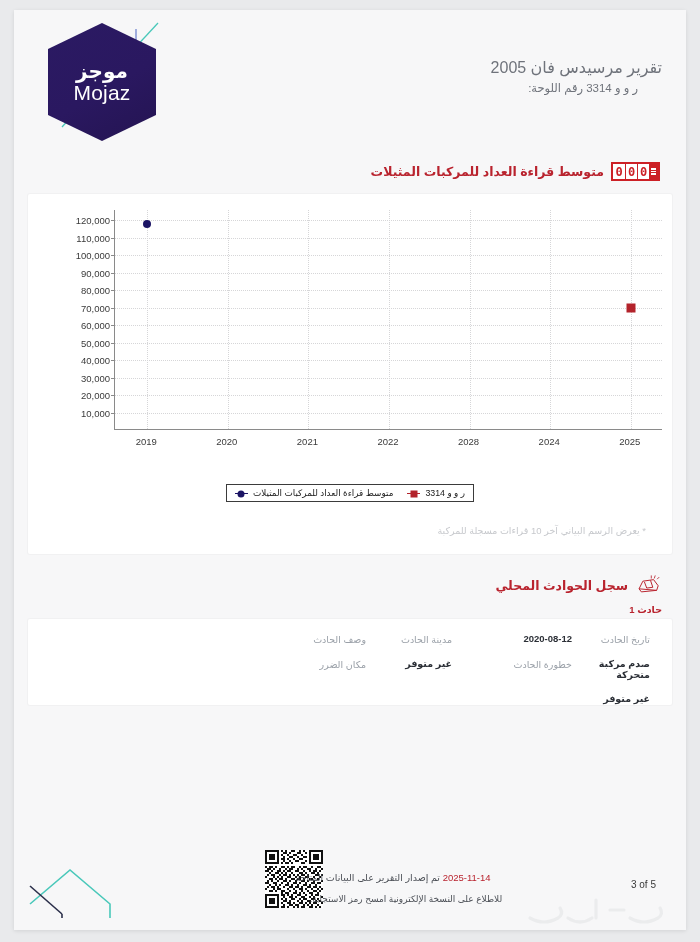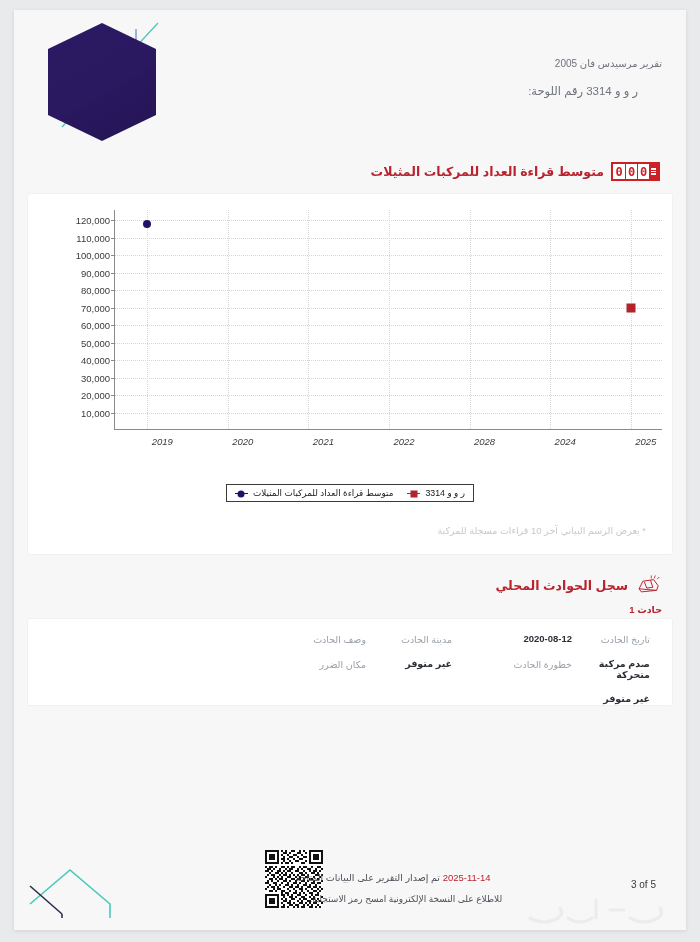--- a/index.html
+++ b/index.html
@@ -33,21 +33,21 @@
     position: absolute; left: 0; top: 46px; width: 108px;
     text-align: center; color: #fff; line-height: 1.05;
   }
   .logo-ar { font-size: 20px; font-weight: 700; letter-spacing: .5px; }
   .logo-en { font-size: 21px; font-weight: 400; letter-spacing: .2px; }
 
   .head-meta {
     position: absolute; right: 24px; top: 48px;
     text-align: right; color: #7b7f87;
   }
-  .head-meta .line1 { font-size: 10px; color: #6f737b; margin-bottom: 15px; }
+  .head-meta .line1 { font-size: 16px; color: #6f737b; margin-bottom: 4px; }
   .head-meta .line2 { font-size: 11.5px; color: #6f737b; margin-left: 22px; }
   .head-meta .plate-val { color: #6f737b; margin-right: 24px; display: inline-block;}
 
   
   .sec-title-row {
     display: flex; align-items: center; justify-content: flex-start;
     gap: 10px; margin: 6px 24px 0 0; padding-right: 2px;
   }
   .sec-title {
     font-size: 12.5px; font-weight: 700; color: #b9232e; letter-spacing: 0;
@@ -100,21 +100,21 @@
     border-top: 1px dotted #d6d6d8;
   }
   .gl-v {
     top: 0; height: 100%; width: 0;
     border-left: 1px dotted #d6d6d8;
   }
   .tick-h {
     position: absolute; left: -4px; width: 4px; height: 0;
     border-top: 1px solid #8a8a8a;
   }
-  .xlabels { position: absolute; left: 102px; top: 222px; width: 548px; height: 18px; font-style: italic; }
+  .xlabels { position: absolute; left: 86px; top: 222px; width: 548px; height: 18px; }
   .xlabels div {
     position: absolute; top: 4px; font-size: 9.5px; color: #3a3a3a;
     transform: translateX(-50%); direction: ltr;
   }
   .pt { position: absolute; transform: translate(-50%,-50%); }
   .pt-circle { width: 8px; height: 8px; border-radius: 50%; background: #1b1464; }
   .pt-square { width: 9px; height: 9px; background: #b3232b; }
 
   .legend {
     position: absolute; top: 290px; left: 0; right: 0;
@@ -181,20 +181,24 @@
 
   <div class="header">
     <div class="logo-wrap">
       <svg width="124" height="132" style="position:absolute;left:0;top:0;">
         <line x1="118" y1="8" x2="92" y2="36" stroke="#49c8ba" stroke-width="1.3"></line>
         <line x1="92" y1="36" x2="22" y2="112" stroke="#49c8ba" stroke-width="1.3"></line>
         <line x1="96" y1="14" x2="96" y2="86" stroke="#5b73c9" stroke-width="1.1"></line>
         <line x1="96" y1="86" x2="24" y2="86" stroke="#5b73c9" stroke-width="1.1"></line>
       </svg>
       <div class="logo-hex"></div>
+      <div class="logo-text" style="left:8px;">
+        <div class="logo-ar">موجز</div>
+        <div class="logo-en">Mojaz</div>
+      </div>
     </div>
 
     <div class="head-meta">
       <div class="line1">تقرير مرسيدس فان 2005</div>
       <div class="line2">
         <span class="plate-val">ر و و 3314</span>
         <span>رقم اللوحة:</span>
       </div>
     </div>
   </div>

